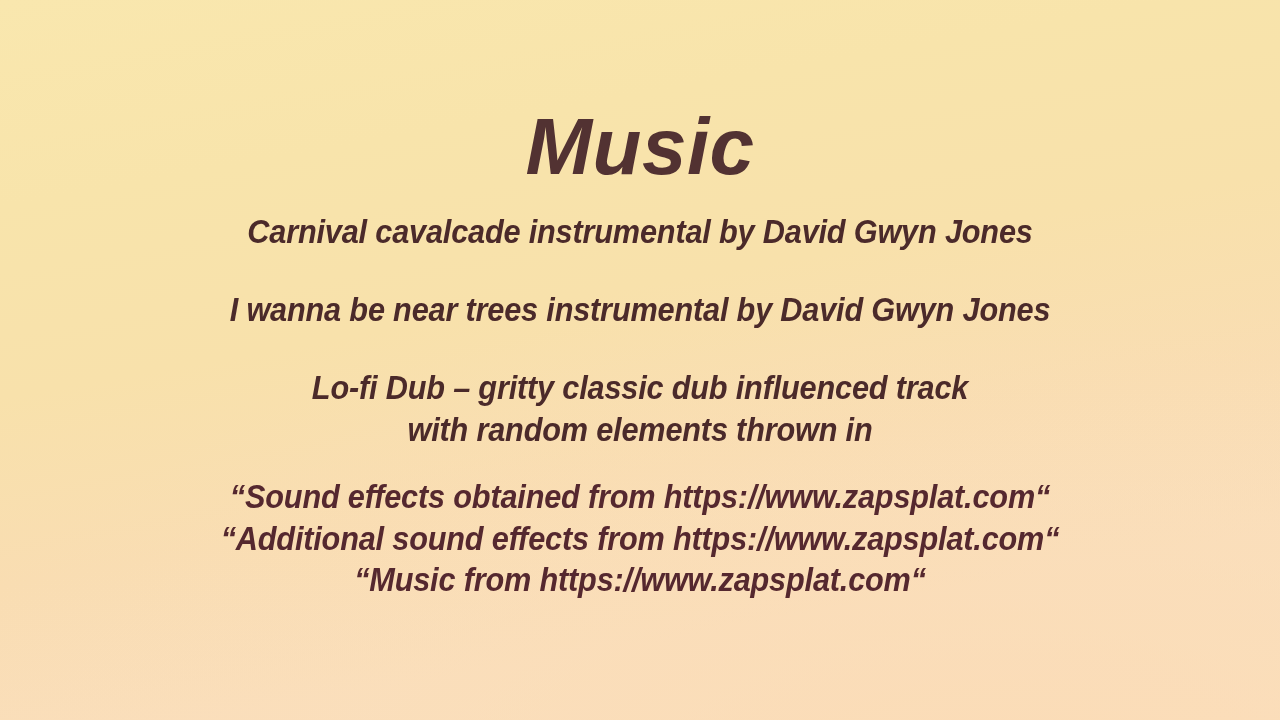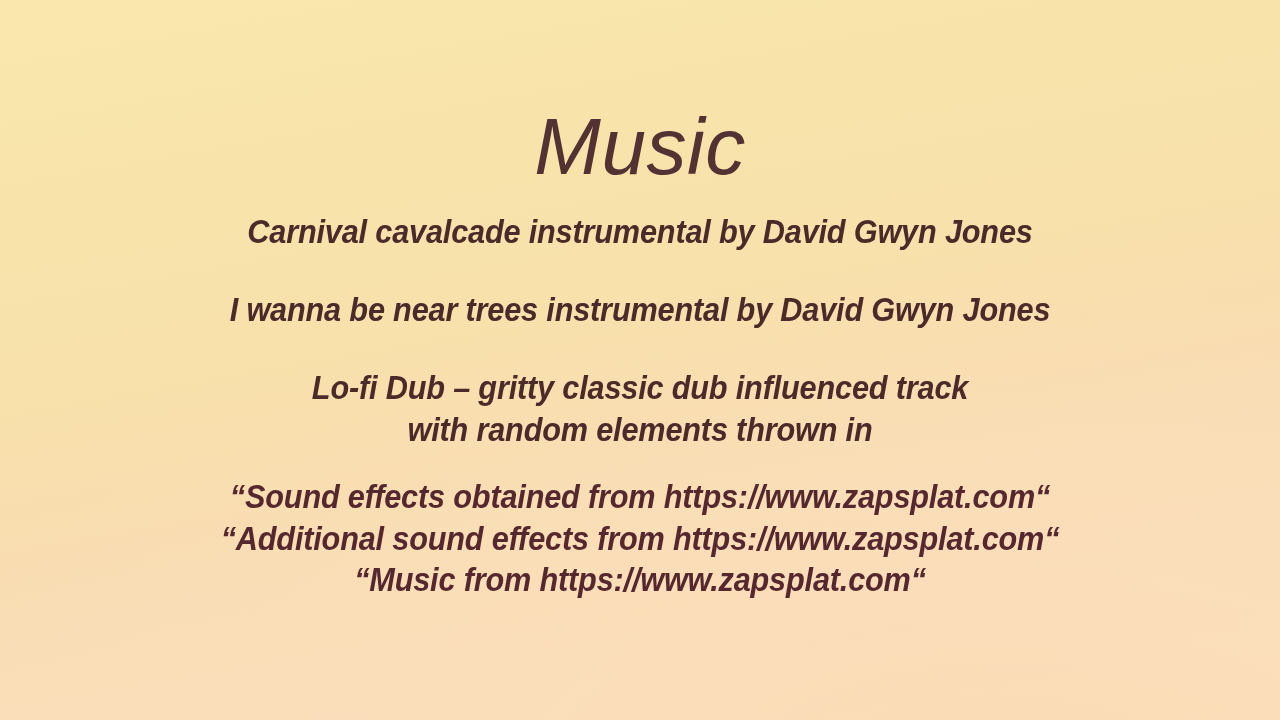--- a/index.html
+++ b/index.html
@@ -51,21 +51,21 @@
     text-align: center;
   }
 
   .page-title {
     position: absolute;
     top: 99px;
     left: 0;
     right: 0;
     font-family: "Liberation Sans", sans-serif;
     font-style: italic;
-    font-weight: 400;
+    font-weight: 700;
     font-size: 80px;
     line-height: 96px;
     letter-spacing: 0.5px;
     color: #523232;
     white-space: nowrap;
   }
 
   .credit-line {
     position: absolute;
     left: 0;

